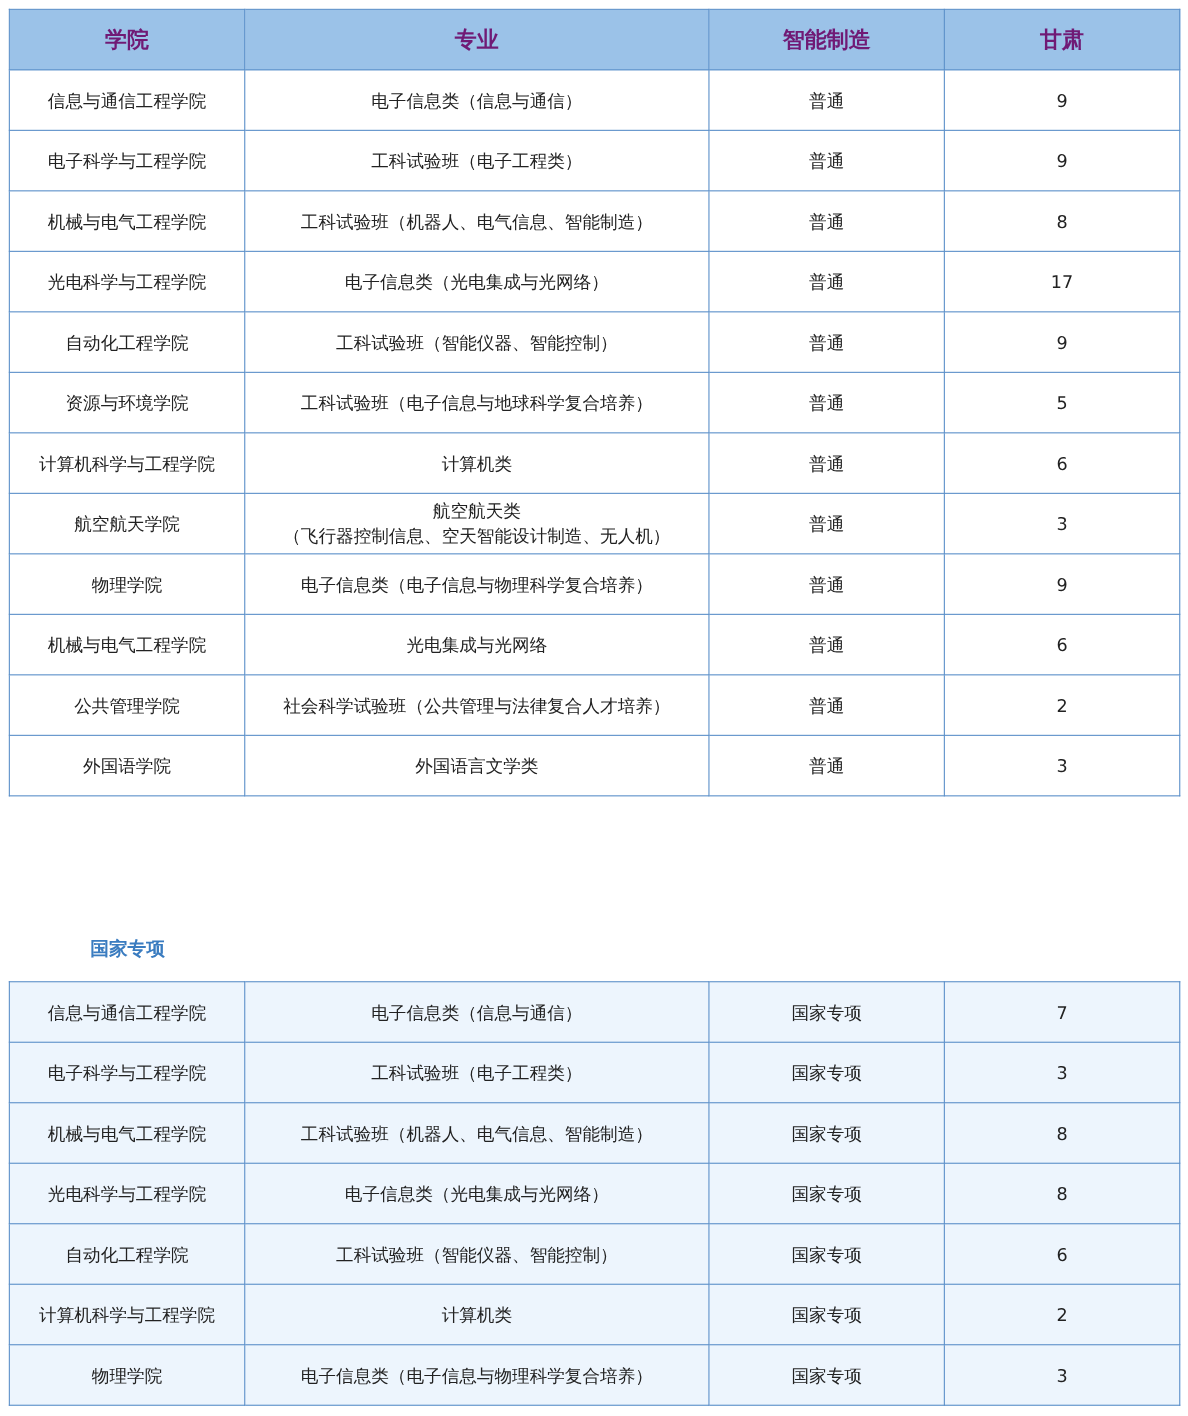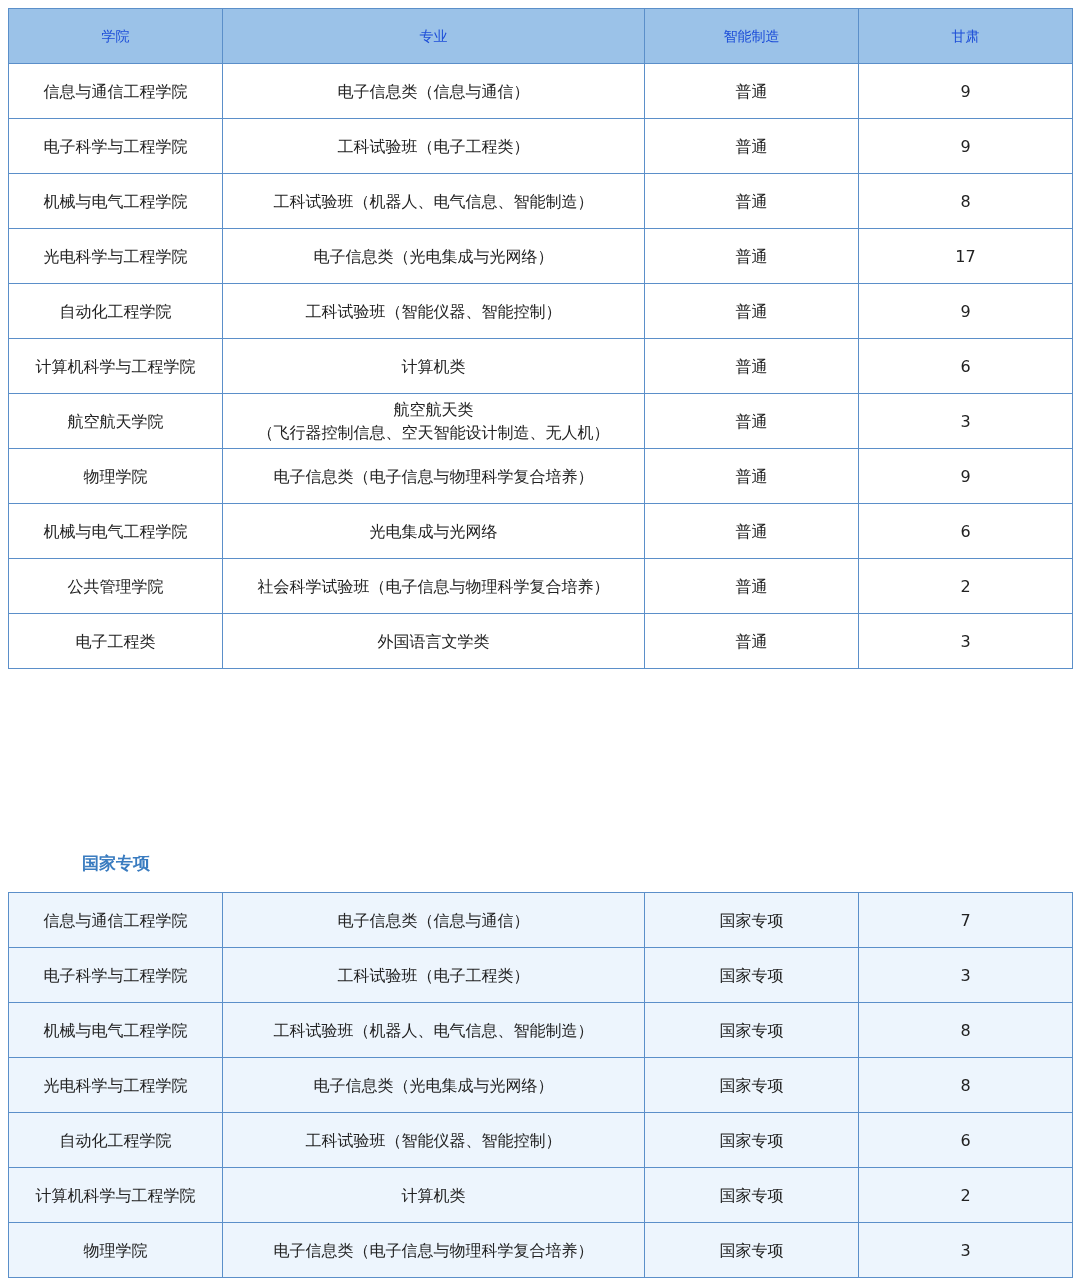--- a/index.html
+++ b/index.html
@@ -31,23 +31,23 @@
       text-align: center;
       vertical-align: middle;
       font-size: 16px;
       line-height: 23px;
       padding: 0 4px;
       height: 55px;
       box-sizing: border-box;
     }
     th {
       background: #9bc2e8;
-      color: #1d4ed8;
-      font-weight: normal;
-      font-size: 14px;
+      color: #701a75;
+      font-weight: bold;
+      font-size: 20px;
     }
     #main-table { top: 8px; }
     #main-table td { background: #ffffff; }
     #special-table { top: 892px; }
     #special-table td { background: #edf5fd; }
     .section-label {
       position: absolute;
       left: 82px;
       top: 851px;
       font-size: 17px;
@@ -100,20 +100,26 @@
       <td>普通</td>
       <td>17</td>
     </tr>
     <tr>
       <td>自动化工程学院</td>
       <td>工科试验班（智能仪器、智能控制）</td>
       <td>普通</td>
       <td>9</td>
     </tr>
     <tr>
+      <td>资源与环境学院</td>
+      <td>工科试验班（电子信息与地球科学复合培养）</td>
+      <td>普通</td>
+      <td>5</td>
+    </tr>
+    <tr>
       <td>计算机科学与工程学院</td>
       <td>计算机类</td>
       <td>普通</td>
       <td>6</td>
     </tr>
     <tr>
       <td>航空航天学院</td>
       <td class="two-line">
         <span>航空航天类</span>
         <span>（飞行器控制信息、空天智能设计制造、无人机）</span>
@@ -128,26 +134,26 @@
       <td>9</td>
     </tr>
     <tr>
       <td>机械与电气工程学院</td>
       <td>光电集成与光网络</td>
       <td>普通</td>
       <td>6</td>
     </tr>
     <tr>
       <td>公共管理学院</td>
-      <td>社会科学试验班（电子信息与物理科学复合培养）</td>
+      <td>社会科学试验班（公共管理与法律复合人才培养）</td>
       <td>普通</td>
       <td>2</td>
     </tr>
     <tr>
-      <td>电子工程类</td>
+      <td>外国语学院</td>
       <td>外国语言文学类</td>
       <td>普通</td>
       <td>3</td>
     </tr>
   </tbody>
 </table>
 
 <div class="section-label">国家专项</div>
 
 <table id="special-table">

